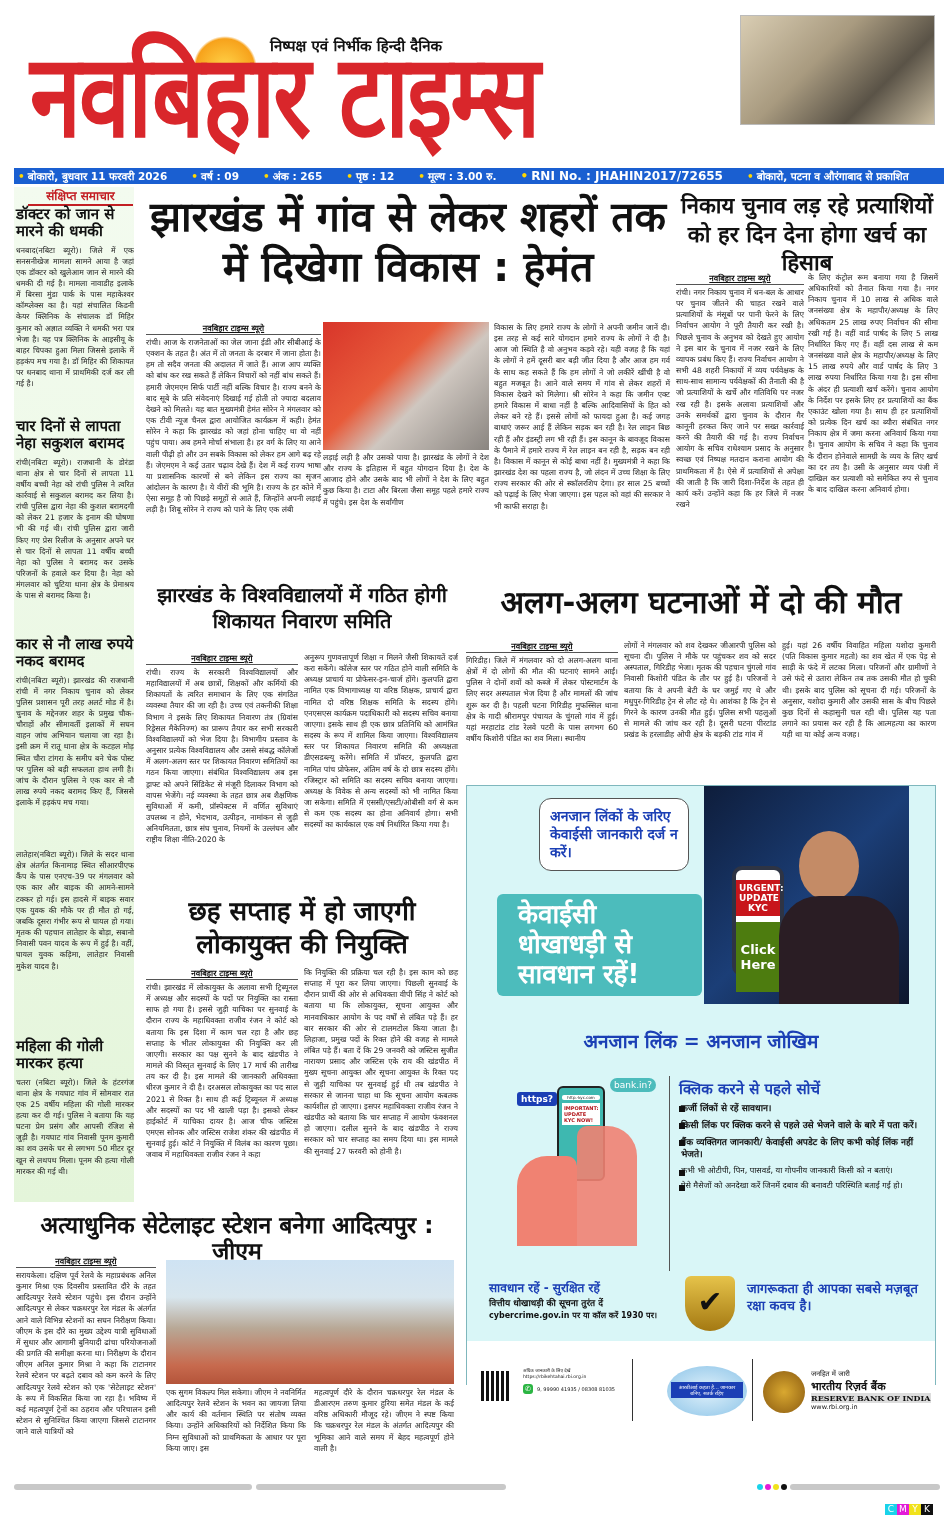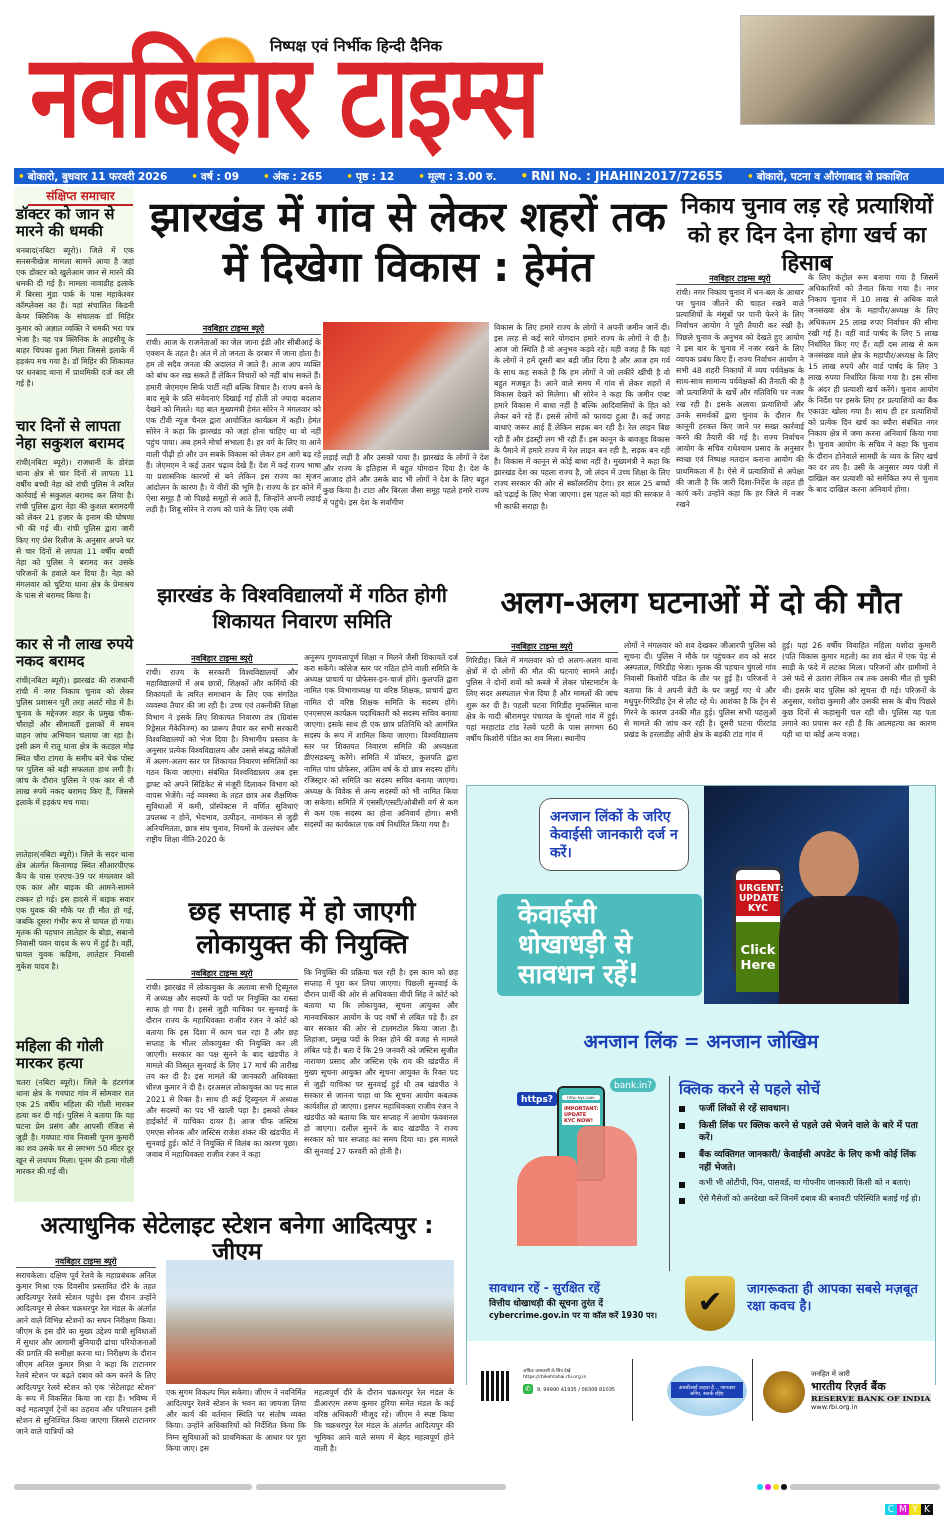--- a/index.html
+++ b/index.html
@@ -22,21 +22,21 @@
 .byline{font-size:8px;font-weight:bold;text-align:center;border-bottom:1px solid #555;padding-bottom:1px;margin-bottom:2px;text-decoration:underline}
 h1,h2,h3{font-weight:bold;color:#111;line-height:1.15}
 .photo{background:#888}
 .ad{left:466px;top:785px;width:470px;height:600px;background:#d9f6f7;border:1px solid #7fb7bd}
 .bubble{background:#fff;border:1.5px solid #555;border-radius:12px;color:#1b3fb5;font-weight:bold;font-size:14px;line-height:1.3;padding:8px 10px}
 .tealbox{background:#4cbcbc;color:#fff;font-weight:bold;font-size:26px;line-height:1.15;border-radius:6px;padding:6px 21px}
 .adphoto{background:linear-gradient(135deg,#0e1d3b,#1b3e77 50%,#0d162c);}
 .phone{background:#fff;border:4px solid #2e3444;border-radius:10px}
 .urgent{background:#c8151b;color:#fff;font-weight:bold;font-size:9px;text-align:center;padding:3px}
 .clickhere{background:#4d7c0f;color:#fff;font-size:13px;font-weight:bold;padding:20px 4px;display:inline-block}
-.tips li{list-style:none;position:relative;padding-left:20px;margin-bottom:5px}
+.tips li{list-style:none;position:relative;padding-left:2px;margin-bottom:5px}
 .tips li:before{content:"";position:absolute;left:0;top:4px;width:6px;height:6px;background:#111}
 .footer-ad{background:#fff}
 .regbar{height:6px;background:#c8c8c8;border-radius:3px}
 .cmyk span{display:inline-block;width:12px;height:11px;font-size:9px;text-align:center;color:#fff;line-height:11px}
 </style>
 </head>
 <body>
 
 <div class="abs mast">
   <div class="abs sun"></div>

